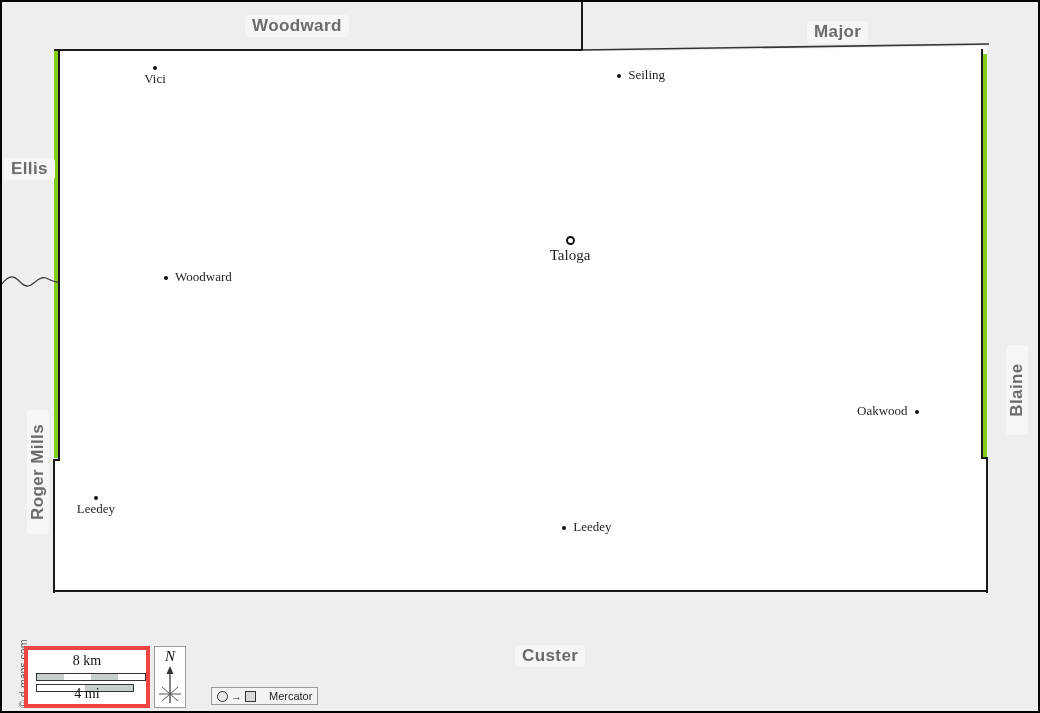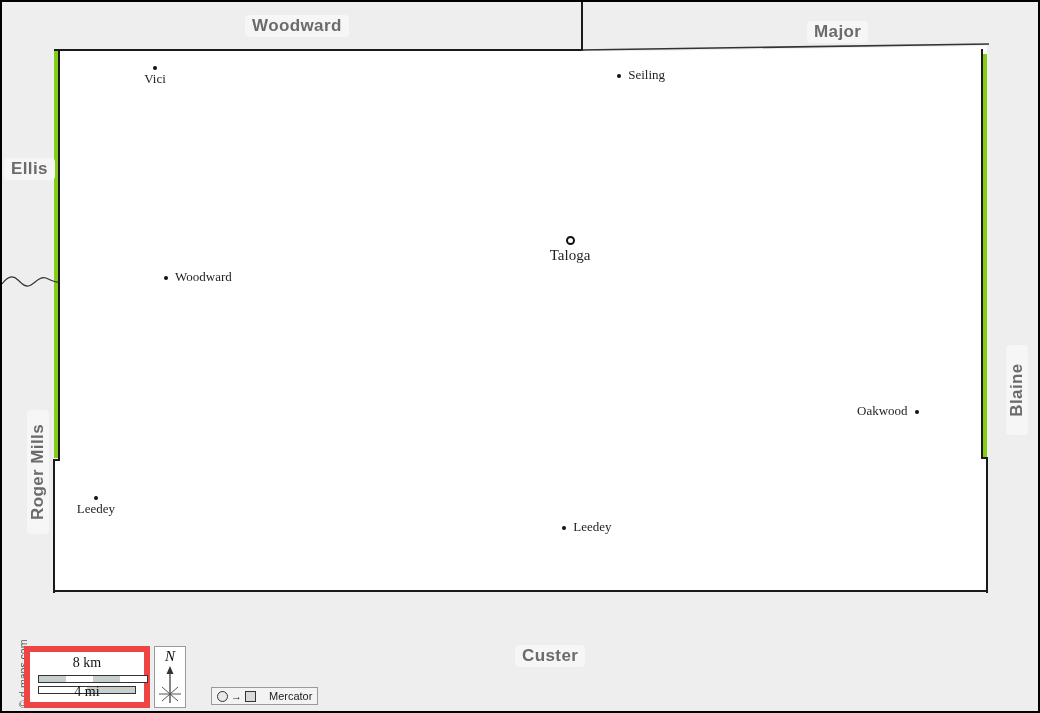--- a/index.html
+++ b/index.html
@@ -101,21 +101,21 @@
     transform:rotate(-90deg);
     transform-origin:left top;
     position:absolute;
     left:13px; top:78px;
     white-space:nowrap;
   }
   #scalebox{
     position:absolute;
     left:22px; top:644px;
     width:126px; height:62px;
-    border:6px solid #ef4444;
+    border:4px solid #ef4444;
     background:#fff;
     box-sizing:border-box;
   }
   .scale-text{
     position:absolute;
     width:100%;
     text-align:center;
     font-family:"Liberation Serif", serif;
     font-size:14px;
     color:#111;

